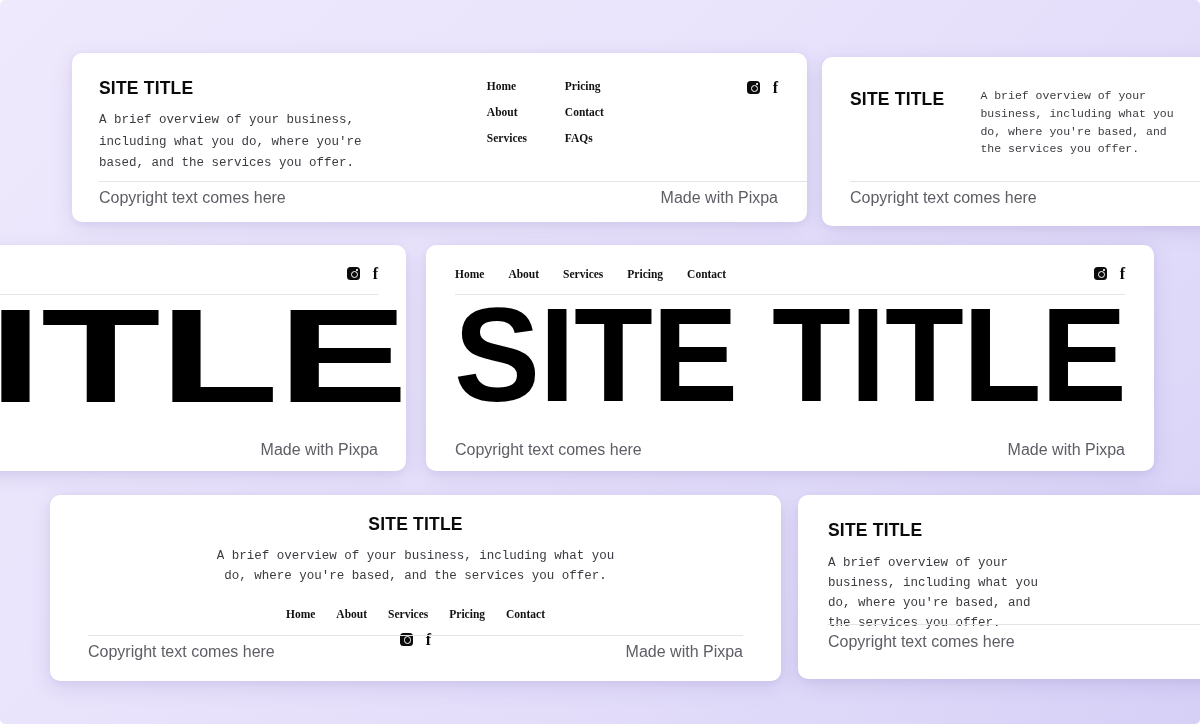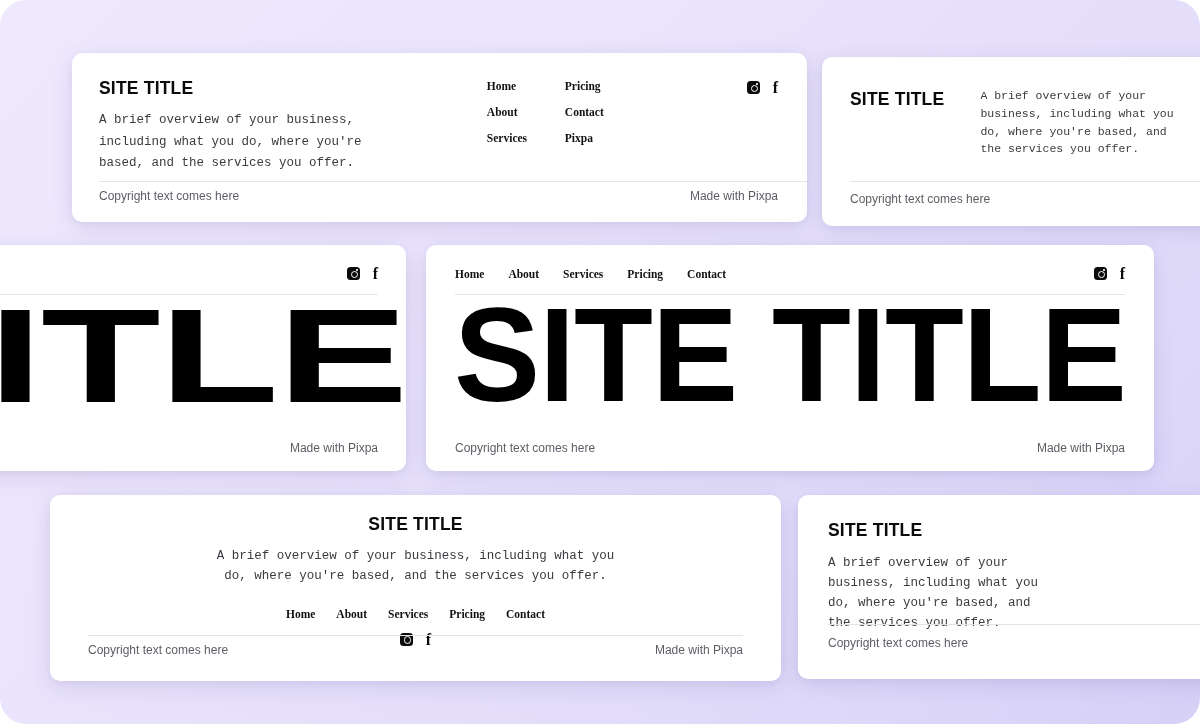--- a/index.html
+++ b/index.html
@@ -10,21 +10,21 @@
     overflow: hidden;
     background: #ffffff;
     font-family: "Liberation Sans", sans-serif;
   }
 
   #stage {
     position: relative;
     width: 1200px;
     height: 724px;
     background: linear-gradient(135deg, #efe9fd 0%, #eae4fc 35%, #e2dcfa 70%, #d6d0f7 100%);
-    border-radius: 26px;
+    border-radius: 5px;
     overflow: hidden;
   }
 
   
   .card {
     position: absolute;
     background: #ffffff;
     border-radius: 10px;
     box-shadow: 0 6px 22px rgba(80, 60, 150, 0.13), 0 2px 6px rgba(80,60,150,0.06);
     overflow: hidden;
@@ -52,21 +52,21 @@
     color: #111113;
     font-size: 11.5px;
     font-weight: 600;
     text-decoration: none;
     white-space: nowrap;
     cursor: pointer;
     font-family: Liberation Serif, serif;
   }
   .meta {
     color: #5d5d66;
-    font-size: 12px;
+    font-size: 16px;
     font-family: "Liberation Sans", sans-serif;
     white-space: nowrap;
   }
   .rule {
     height: 1px;
     background: #e3e3e8;
     width: 100%;
   }
 
   
@@ -215,21 +215,21 @@
           <div class="left-col">
             <div class="site-title">SITE TITLE</div>
             <div class="blurb">A brief overview of your business, including what you do, where you're based, and the services you offer.</div>
           </div>
           <div class="navgrid">
             <a class="navlink">Home</a>
             <a class="navlink">Pricing</a>
             <a class="navlink">About</a>
             <a class="navlink">Contact</a>
             <a class="navlink">Services</a>
-            <a class="navlink">Pixpa</a>
+            <a class="navlink">FAQs</a>
           </div>
           <div class="socials">
             <span class="ig-icon"></span>
             <span class="fb-icon">f</span>
           </div>
         </div>
       </div>
       <div class="rule"></div>
       <div class="footrow">
         <span class="meta">Copyright text comes here</span>

